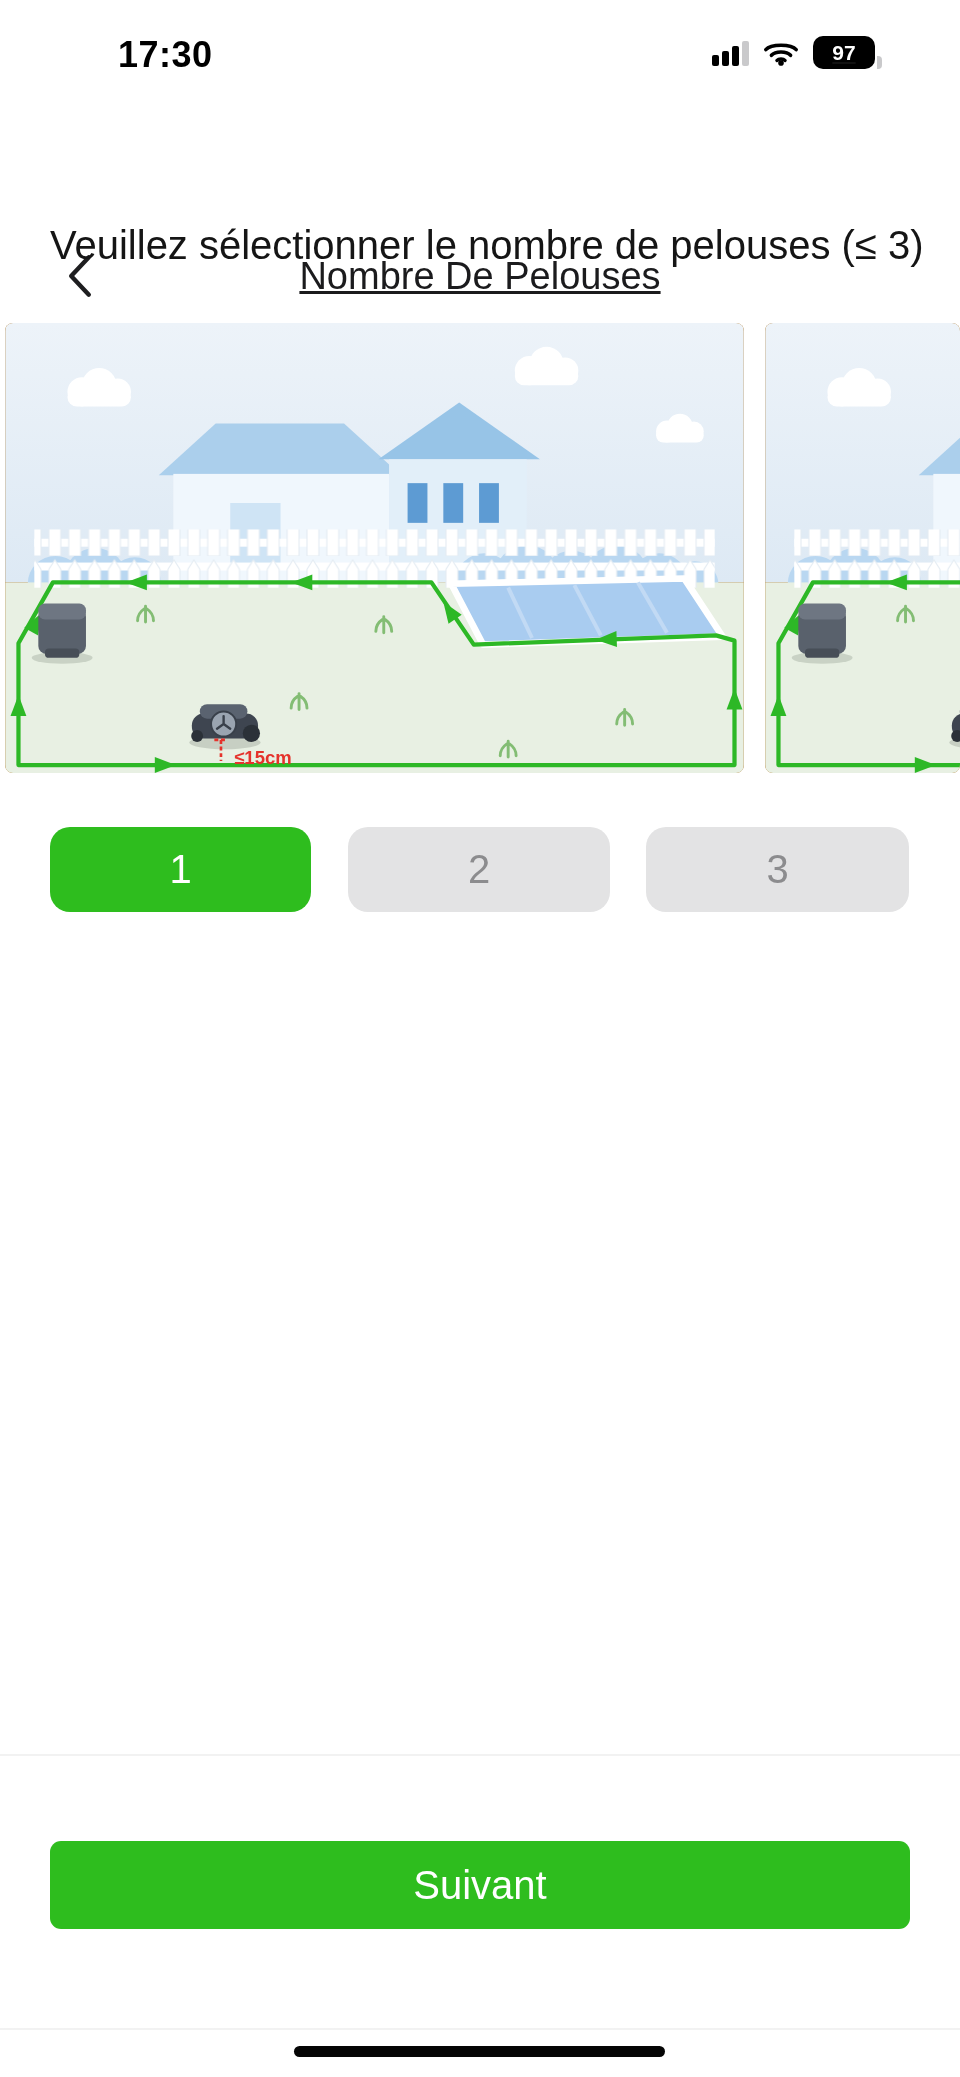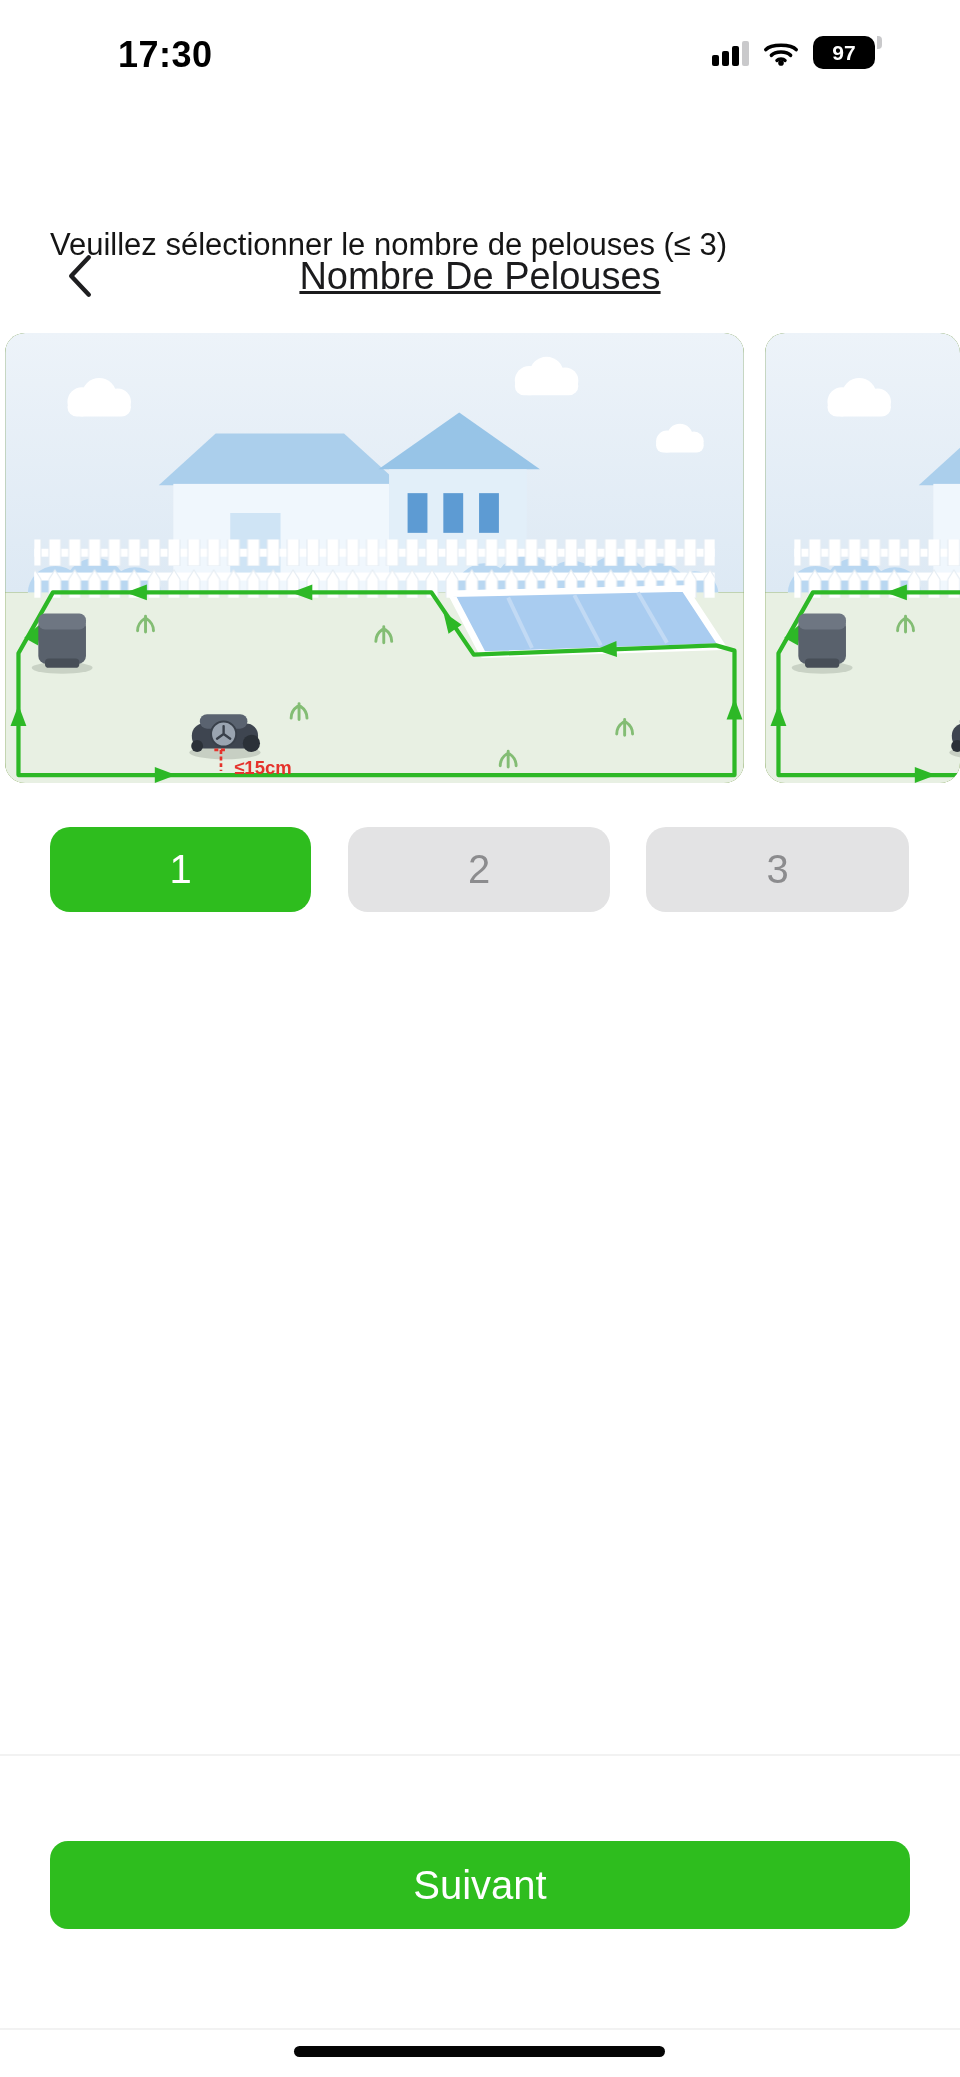--- a/index.html
+++ b/index.html
@@ -15,21 +15,21 @@
   .status-bar { position: absolute; top: 0; left: 0; width: 960px; height: 100px; }
   .sb-time {
     position: absolute; left: 118px; top: 34px;
     font-size: 36px; font-weight: 700; color: #000; letter-spacing: .5px;
   }
   .sb-right { position: absolute; right: 78px; top: 36px; display: flex; align-items: center; gap: 14px; }
   .sig { display: flex; align-items: flex-end; gap: 3px; height: 26px; }
   .sig span { width: 7px; border-radius: 2px; background: #000; display: block; }
   .sig .b1 { height: 11px; } .sig .b2 { height: 15px; } .sig .b3 { height: 20px; }
   .sig .b4 { height: 25px; background: #c9c9cb; }
-  .battery-wrap { display: flex; align-items: flex-start; }
+  .battery-wrap { display: flex; align-items: flex-end; text-decoration: underline; }
   .battery {
     width: 62px; height: 33px; background: #000; border-radius: 10px;
     color: #fff; font-size: 21px; font-weight: 700;
     display: flex; align-items: center; justify-content: center;
   }
   .battery-nub { width: 5px; height: 13px; background: #c9c9cb; border-radius: 0 4px 4px 0; margin-left: 2px; }
 
   
   .header { position: absolute; top: 120px; left: 0; width: 960px; height: 80px; }
   .back-btn {
@@ -38,28 +38,28 @@
     display: flex; align-items: center; justify-content: center;
   }
   .page-title {
     position: absolute; top: 134px; left: 0; width: 960px;
     text-align: center; font-size: 38px; font-weight: 400; color: #1b1b1d; line-height: 44px; text-decoration: underline;
   }
 
   
   .instruction {
     position: absolute; top: 226px; left: 50px; width: 880px;
-    font-size: 31px; color: #151515; line-height: 38px;
+    font-size: 40px; color: #151515; line-height: 38px;
   }
 
   
   .carousel { position: absolute; top: 315px; left: 0; width: 960px; height: 450px; }
   .card {
-    position: absolute; top: 18px; height: 450px; border-radius: 20px; overflow: hidden;
-    background: #4d7c0f; cursor: pointer;
+    position: absolute; top: 8px; height: 450px; border-radius: 8px; overflow: hidden;
+    background: #a16207; cursor: pointer;
   }
   .card-1 { left: 5px; width: 739px; }
   .card-2 { left: 765px; width: 195px; }
   .card svg { display: block; width: 739px; height: 450px; }
 
   
   .options { position: absolute; top: 827px; left: 0; width: 960px; height: 85px; }
   .opt {
     position: absolute; top: 0; height: 85px; border: none; border-radius: 20px;
     font-size: 40px; font-family: inherit; cursor: pointer;
@@ -70,21 +70,21 @@
   .opt-1 { left: 50px;  width: 261px; }
   .opt-2 { left: 348px; width: 262px; }
   .opt-3 { left: 646px; width: 263px; }
 
   
   .sep { position: absolute; left: 0; width: 960px; height: 2px; background: #f2f2f2; }
   .sep-1 { top: 1754px; }
   .sep-2 { top: 2028px; }
   .next-btn {
     position: absolute; top: 1841px; left: 50px; width: 860px; height: 88px;
-    background: #2ebd1e; color: #fff; border: none; border-radius: 18px;
+    background: #2ebd1e; color: #fff; border: none; border-radius: 11px;
     font-size: 40px; font-family: inherit; cursor: pointer;
     display: flex; align-items: center; justify-content: center;
   }
   .home-indicator {
     position: absolute; top: 2046px; left: 294px; width: 371px; height: 11px;
     background: #050505; border-radius: 6px;
   }
 </style>
 </head>
 <body>

